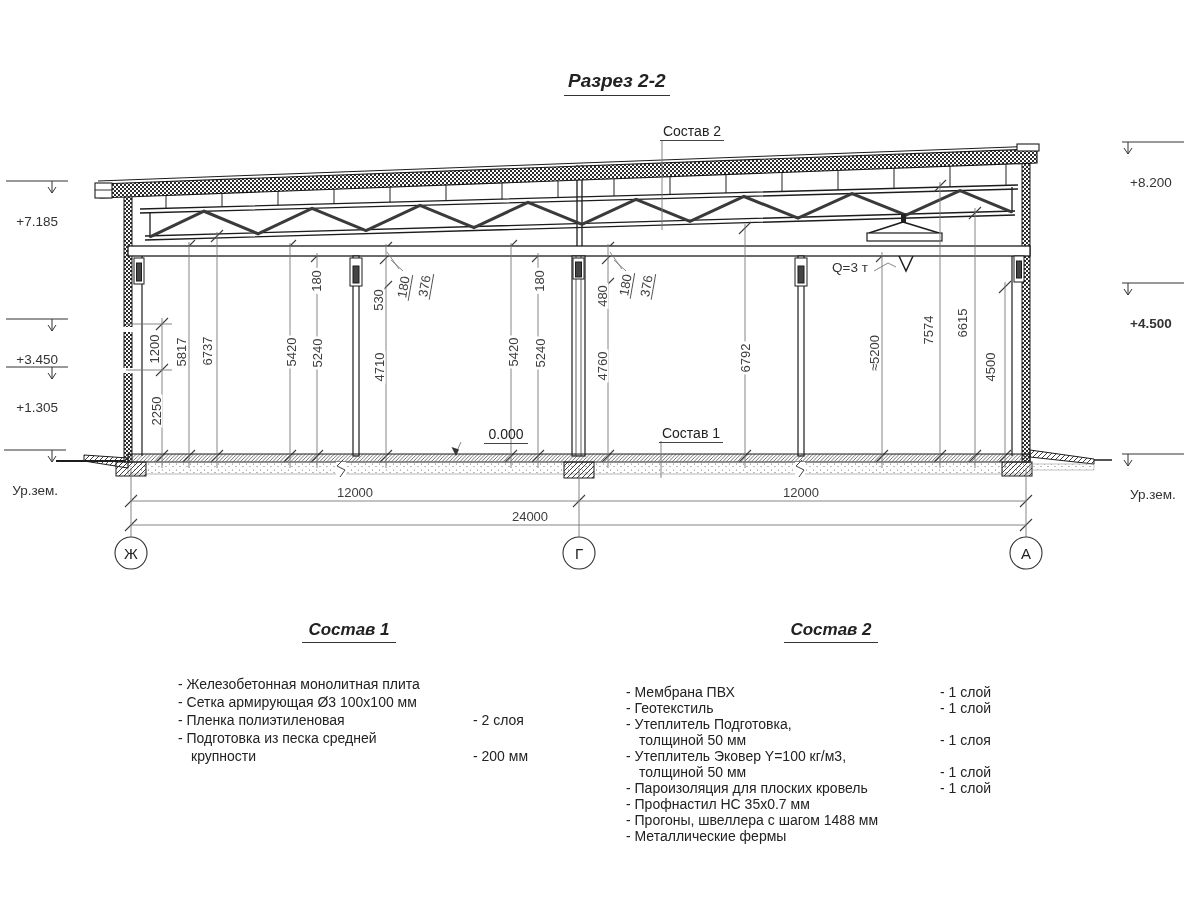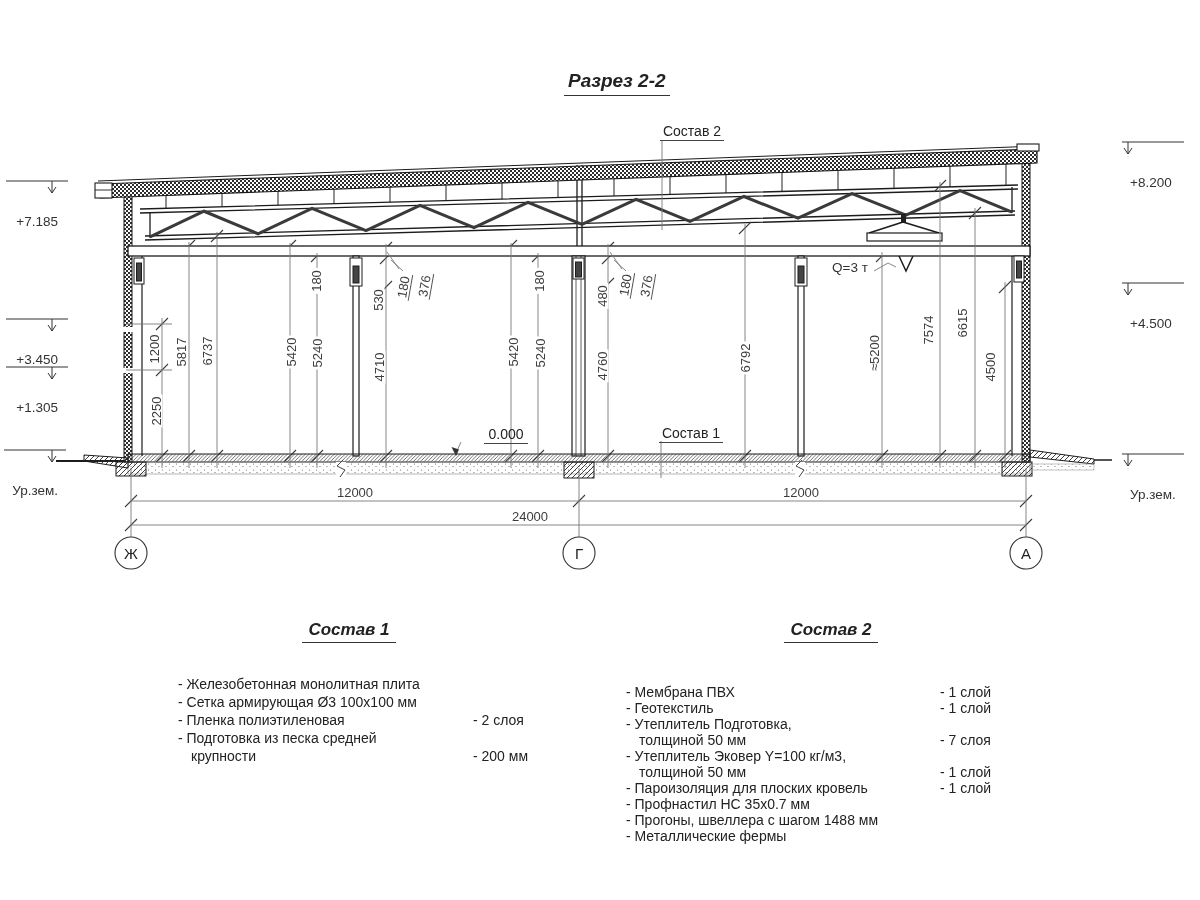--- a/index.html
+++ b/index.html
@@ -224,21 +224,21 @@
 <div class="txt callout" style="left:660px;top:123px;width:64px;">Состав 2</div>
 <div class="txt callout" style="left:659px;top:425px;width:64px;">Состав 1</div>
 <div class="txt callout" style="left:484px;top:426px;width:44px;">0.000</div>
 <div class="txt crane" style="left:832px;top:260px;">Q=3 т</div>
 
 <div class="txt elev r" style="left:2px;top:166px;">+7.185</div>
 <div class="txt elev r" style="left:2px;top:304px;">+3.450</div>
 <div class="txt elev r" style="left:2px;top:352px;">+1.305</div>
 <div class="txt elev r" style="left:2px;top:435px;">Ур.зем.</div>
 <div class="txt elev" style="left:1130px;top:127px;">+8.200</div>
-<div class="txt elev" style="left:1130px;top:268px;">+4.500</div>
+<div class="txt elev" style="left:1130px;top:268px;font-weight:bold;">+4.500</div>
 <div class="txt elev" style="left:1130px;top:439px;">Ур.зем.</div>
 
 <div class="txt vdim" style="left:154px;top:349px;">1200</div>
 <div class="txt vdim" style="left:156px;top:411px;">2250</div>
 <div class="txt vdim" style="left:181px;top:352px;">5817</div>
 <div class="txt vdim" style="left:207px;top:351px;">6737</div>
 <div class="txt vdim" style="left:291px;top:352px;">5420</div>
 <div class="txt vdim" style="left:317px;top:353px;">5240</div>
 <div class="txt vdim" style="left:316px;top:281px;">180</div>
 <div class="txt vdim" style="left:378px;top:300px;">530</div>
@@ -276,21 +276,21 @@
     <div class="row ind"><span class="t">крупности</span><span class="v">- 200 мм</span></div>
   </div>
 </div>
 
 <div class="comp comp2" style="left:626px;top:620px;width:410px;">
   <div class="ct"><span>Состав 2</span></div>
   <div class="rows">
     <div class="row"><span class="t">- Мембрана ПВХ</span><span class="v">- 1 слой</span></div>
     <div class="row"><span class="t">- Геотекстиль</span><span class="v">- 1 слой</span></div>
     <div class="row"><span class="t">- Утеплитель Подготовка,</span><span class="v"></span></div>
-    <div class="row ind"><span class="t">толщиной 50 мм</span><span class="v">- 7 слоя</span></div>
+    <div class="row ind"><span class="t">толщиной 50 мм</span><span class="v">- 1 слоя</span></div>
     <div class="row"><span class="t">- Утеплитель Эковер Y=100 кг/м3,</span><span class="v"></span></div>
     <div class="row ind"><span class="t">толщиной 50 мм</span><span class="v">- 1 слой</span></div>
     <div class="row"><span class="t">- Пароизоляция для плоских кровель</span><span class="v">- 1 слой</span></div>
     <div class="row"><span class="t">- Профнастил НС 35x0.7 мм</span><span class="v"></span></div>
     <div class="row"><span class="t">- Прогоны, швеллера с шагом 1488 мм</span><span class="v"></span></div>
     <div class="row"><span class="t">- Металлические фермы</span><span class="v"></span></div>
   </div>
 </div>
 
 </div>

